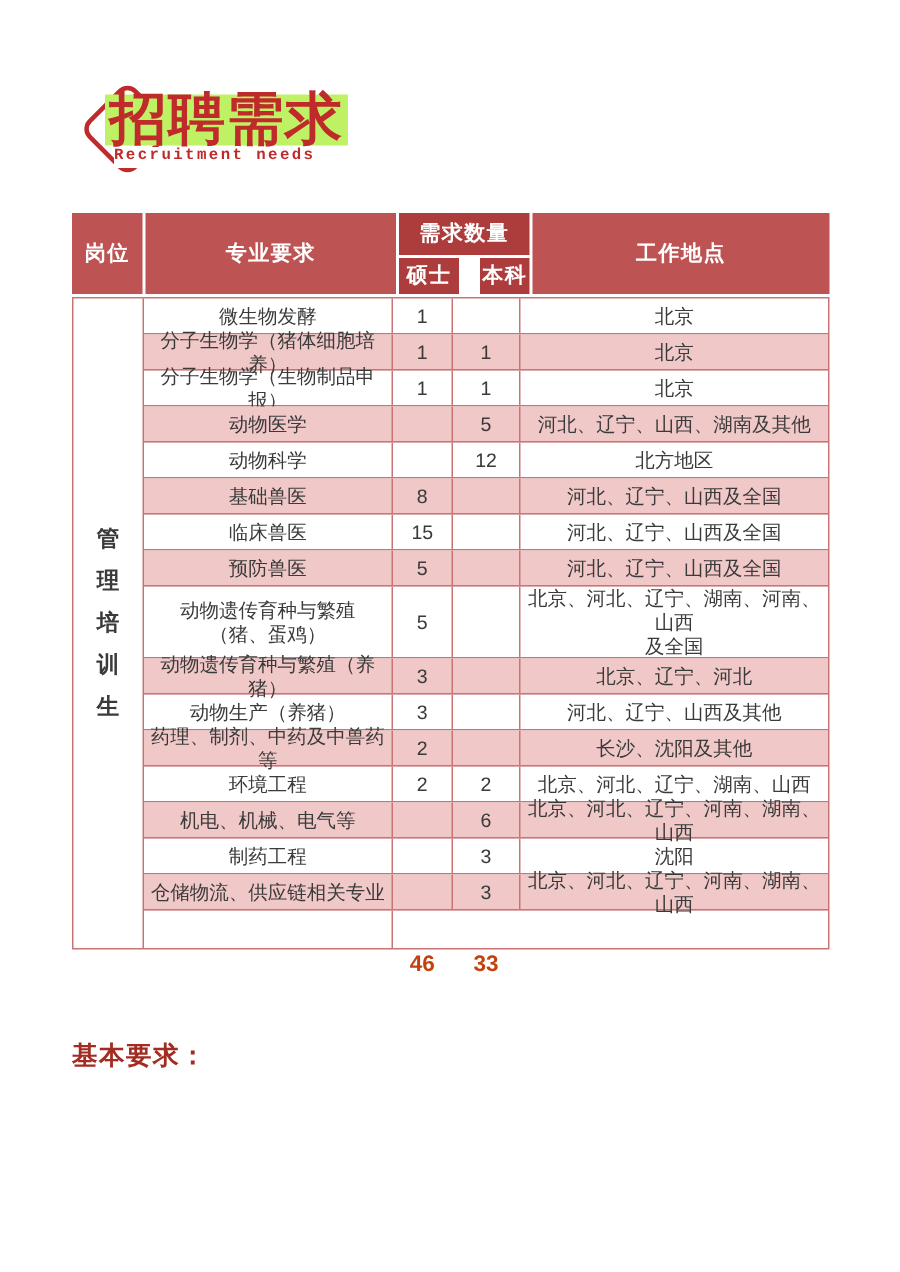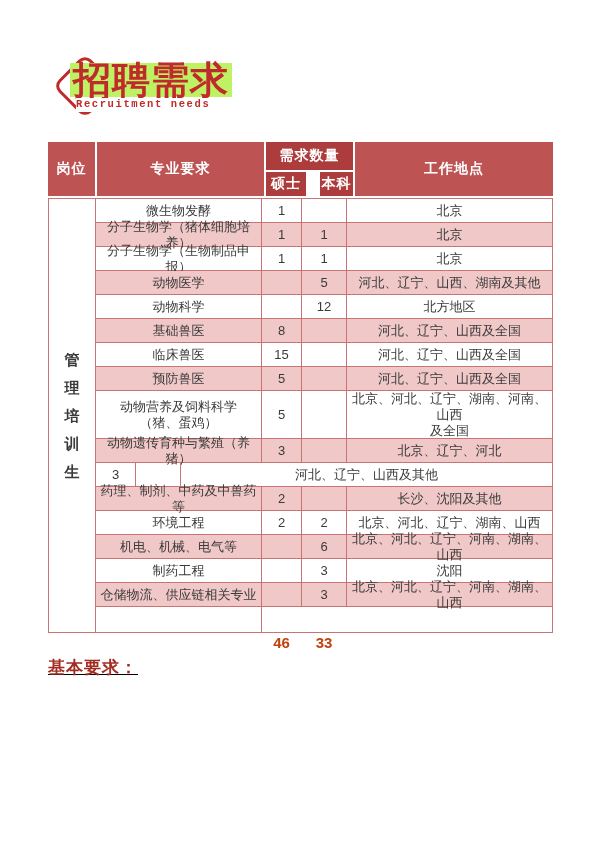--- a/index.html
+++ b/index.html
@@ -53,21 +53,21 @@
   .cell{display:flex;align-items:center;justify-content:center;text-align:center;
     border-right:1px solid var(--border-red);white-space:pre-line;line-height:16px;}
   .c-major{width:166px;}
   .c-m{width:40px;}
   .c-b{width:45px;}
   .c-loc{flex:1;border-right:none;}
   .row.totals{height:25px;}
   .row.totals .c-m,.row.totals .c-b{font-size:15px;font-weight:bold;color:#c2410c;margin-top:36px;}
 
   
-  .reqs{position:absolute;left:48px;top:656px;width:505px;text-decoration:underline;}
+  .reqs{position:absolute;left:48px;top:692px;width:505px;}
   .req-heading{font-size:17px;font-weight:bold;color:var(--heading-red);
     letter-spacing:1px;margin-bottom:9px;}
   .req-row{font-size:14px;font-weight:600;color:var(--text-dark);line-height:26px;white-space:nowrap;}
   .req-col1{display:inline-block;width:250px;}
 </style>
 </head>
 <body>
 
 <div class="page">
 
@@ -131,34 +131,35 @@
             <div class="cell c-b"></div>
             <div class="cell c-loc">河北、辽宁、山西及全国</div>
           </div>
           <div class="row alt">
             <div class="cell c-major">预防兽医</div>
             <div class="cell c-m">5</div>
             <div class="cell c-b"></div>
             <div class="cell c-loc">河北、辽宁、山西及全国</div>
           </div>
           <div class="row tall">
-            <div class="cell c-major">动物营养及饲料科学
+            <div class="cell c-major">动物遗传育种与繁殖
 （猪、蛋鸡）</div>
             <div class="cell c-m">5</div>
             <div class="cell c-b"></div>
             <div class="cell c-loc">北京、河北、辽宁、湖南、河南、山西
 及全国</div>
           </div>
           <div class="row alt">
             <div class="cell c-major">动物遗传育种与繁殖（养猪）</div>
             <div class="cell c-m">3</div>
             <div class="cell c-b"></div>
             <div class="cell c-loc">北京、辽宁、河北</div>
           </div>
           <div class="row">
+            <div class="cell c-major">动物生产（养猪）</div>
             <div class="cell c-m">3</div>
             <div class="cell c-b"></div>
             <div class="cell c-loc">河北、辽宁、山西及其他</div>
           </div>
           <div class="row alt">
             <div class="cell c-major">药理、制剂、中药及中兽药等</div>
             <div class="cell c-m">2</div>
             <div class="cell c-b"></div>
             <div class="cell c-loc">长沙、沈阳及其他</div>
           </div>

